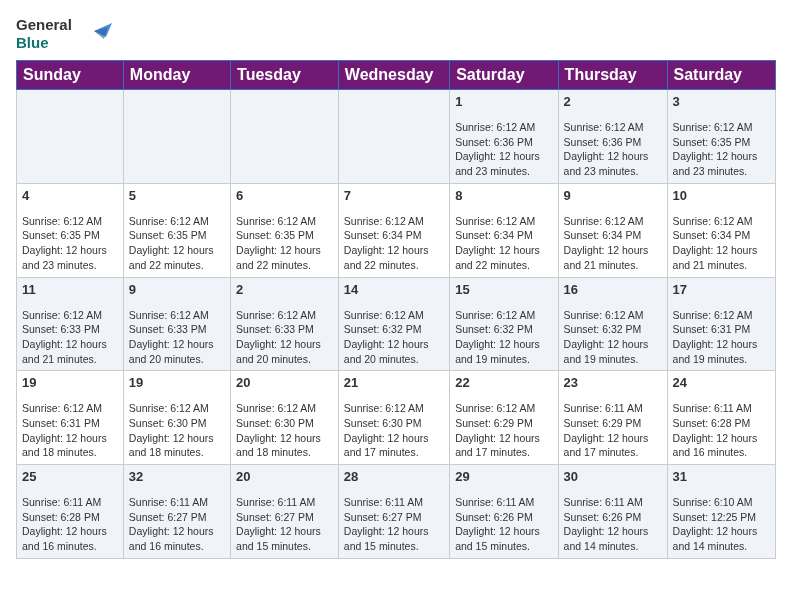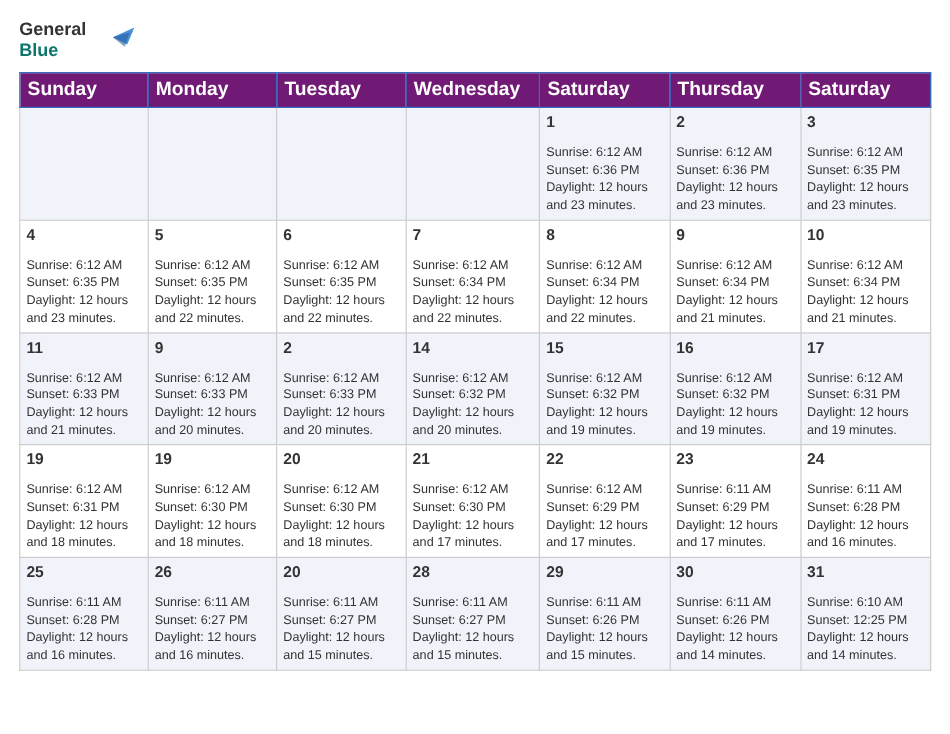--- a/index.html
+++ b/index.html
@@ -289,21 +289,21 @@
       </tr>
       <tr>
         <td>
           <span class="day-num">25</span>
           <div class="day-detail" style="white-space: pre-line;">Sunrise: 6:11 AM
 Sunset: 6:28 PM
 Daylight: 12 hours
 and 16 minutes.</div>
         </td>
         <td>
-          <span class="day-num">26</span>
+          <span class="day-num">32</span>
           <div class="day-detail" style="white-space: pre-line;">Sunrise: 6:11 AM
 Sunset: 6:27 PM
 Daylight: 12 hours
 and 16 minutes.</div>
         </td>
         <td>
           <span class="day-num">20</span>
           <div class="day-detail" style="white-space: pre-line;">Sunrise: 6:11 AM
 Sunset: 6:27 PM
 Daylight: 12 hours

